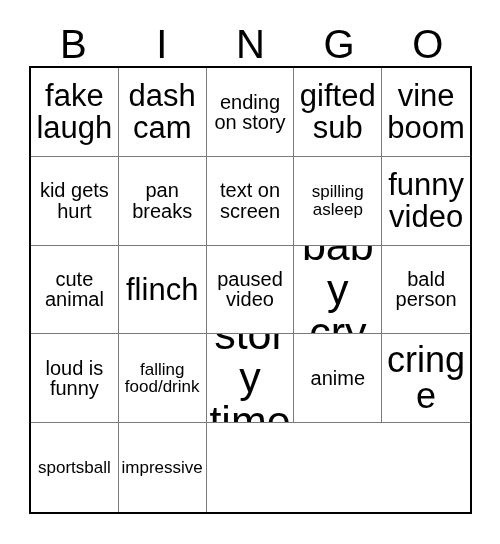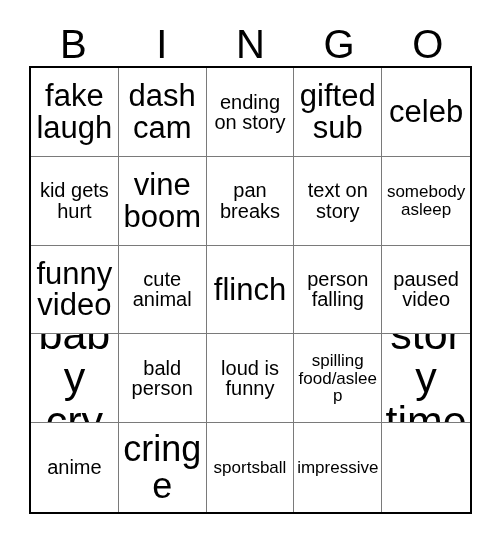--- a/index.html
+++ b/index.html
@@ -106,67 +106,61 @@
       </div>
     <div class="cell fs-xl">
         <span class="cell-text">dash cam</span>
       </div>
     <div class="cell fs-s">
         <span class="cell-text">ending on story</span>
       </div>
     <div class="cell fs-xl">
         <span class="cell-text">gifted sub</span>
       </div>
+
     <div class="cell fs-xl">
-        <span class="cell-text">celeb</span>
+        <span class="cell-text">vine boom</span>
       </div>
-
     <div class="cell fs-s">
         <span class="cell-text">kid gets hurt</span>
-      </div>
-    <div class="cell fs-xl">
-        <span class="cell-text">vine boom</span>
       </div>
     <div class="cell fs-m">
         <span class="cell-text">pan breaks</span>
       </div>
     <div class="cell fs-m">
-        <span class="cell-text">text on story</span>
+        <span class="cell-text">text on screen</span>
       </div>
     <div class="cell fs-xs">
-        <span class="cell-text">somebody asleep</span>
+        <span class="cell-text">spilling asleep</span>
       </div>
 
     <div class="cell fs-xl">
         <span class="cell-text">funny video</span>
       </div>
     <div class="cell fs-m">
         <span class="cell-text">cute animal</span>
       </div>
     <div class="cell fs-xl">
         <span class="cell-text">flinch</span>
-      </div>
-    <div class="cell fs-m">
-        <span class="cell-text">person falling</span>
       </div>
 
     <div class="cell fs-m">
         <span class="cell-text">paused video</span>
       </div>
     <div class="cell fs-xxl">
         <span class="cell-text">baby cry</span>
       </div>
     <div class="cell fs-m">
         <span class="cell-text">bald person</span>
       </div>
     <div class="cell fs-m">
         <span class="cell-text">loud is funny</span>
       </div>
     <div class="cell fs-xs">
-        <span class="cell-text">spilling food/asleep</span>
+        <span class="cell-text">falling food/drink</span>
       </div>
 
     <div class="cell fs-xxl">
         <span class="cell-text">story time</span>
       </div>
     <div class="cell fs-m">
         <span class="cell-text">anime</span>
       </div>
     <div class="cell fs-l">
         <span class="cell-text">cringe</span>

